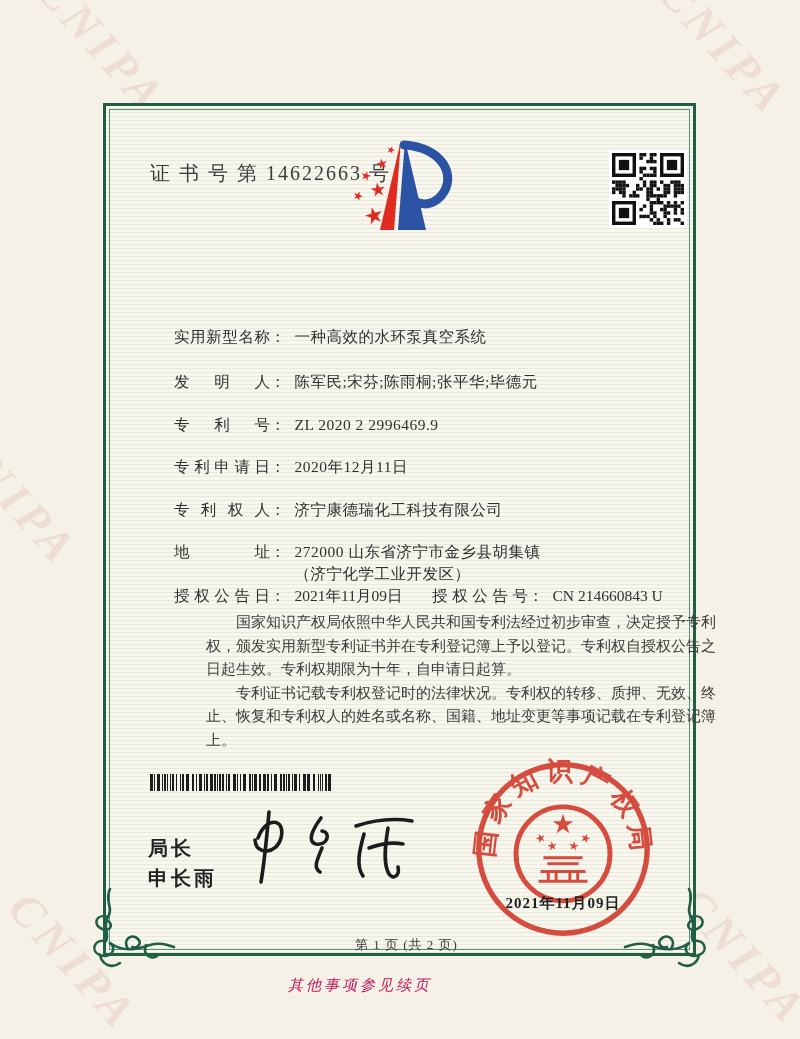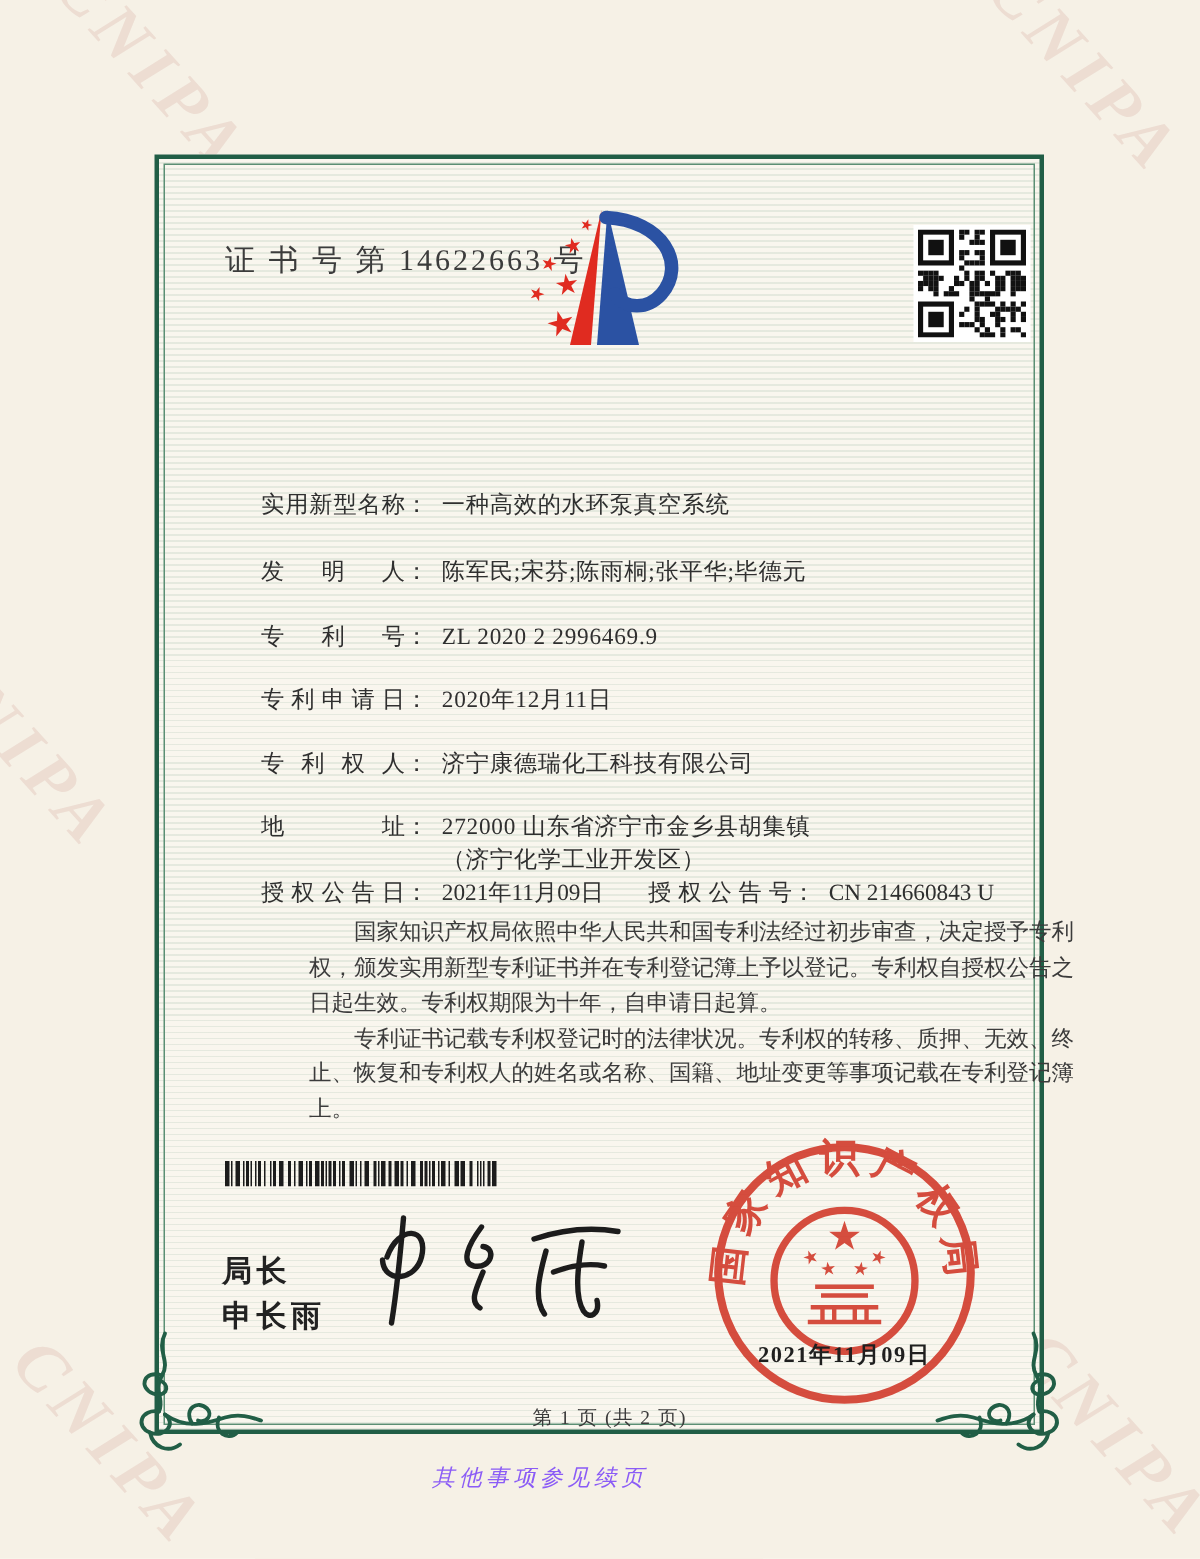--- a/index.html
+++ b/index.html
@@ -107,21 +107,21 @@
 
   .flourish{position:absolute;width:96px;height:96px;z-index:4;pointer-events:none;}
   .flourish svg{width:100%;height:100%;}
   .flourish.bl{left:-26px;bottom:-26px;}
   .flourish.br{right:-26px;bottom:-26px;transform:scaleX(-1);}
 
   .footer-note{
     position:absolute;
     left:0;width:720px;top:976px;
     text-align:center;
-    font-size:15px;font-style:italic;letter-spacing:3px;color:#8b5cf6;
+    font-size:15px;font-style:italic;letter-spacing:3px;color:#be185d;
     z-index:2;
   }
 </style>
 </head>
 <body>
 
 <span class="wm" style="left:18px;top:18px;">CNIPA</span>
 <span class="wm" style="left:640px;top:20px;">CNIPA</span>
 <span class="wm" style="left:480px;top:345px;color:rgba(150,160,150,0.16);">CNIPA</span>
 <span class="wm" style="left:-70px;top:470px;">CNIPA</span>

